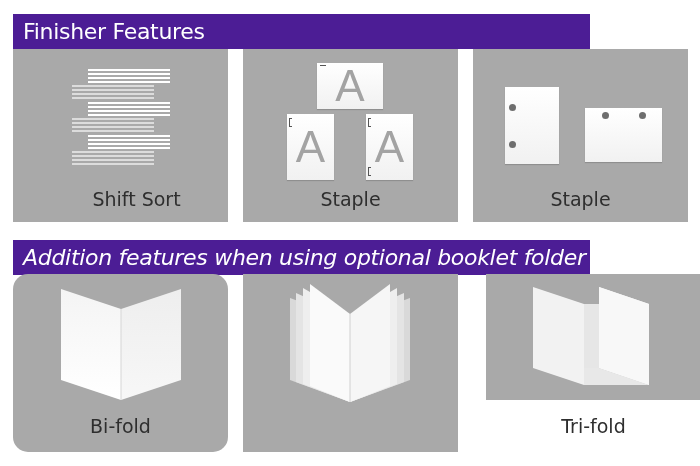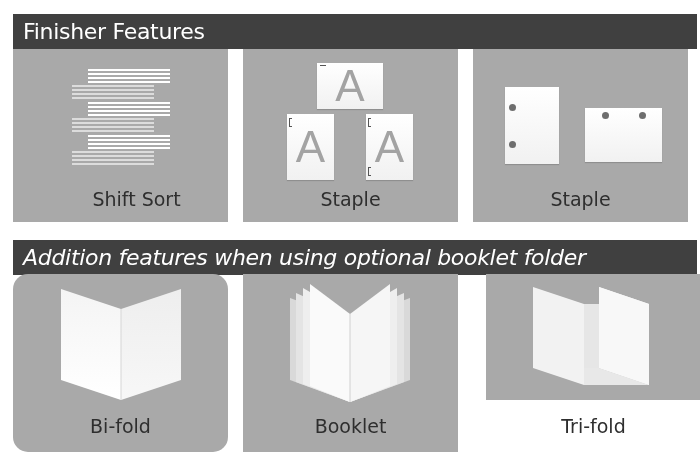--- a/index.html
+++ b/index.html
@@ -1,19 +1,19 @@
 <!DOCTYPE html>
 <html><head>
 <meta charset="utf-8">
 <style>
   html, body { margin: 0; padding: 0; background: #ffffff; }
   body { width: 700px; height: 466px; position: relative; overflow: hidden;
          font-family: "DejaVu Sans", "Liberation Sans", sans-serif; }
-  .section-header { position: absolute; left: 13px; width: 684px; height: 35px;
-         background: #404040; color: #ffffff; font-size: 22px; line-height: 35px;
+  .section-header { position: absolute; left: 13px; width: 577px; height: 35px;
+         background: #4c1d95; color: #ffffff; font-size: 22px; line-height: 35px;
          padding-left: 10px; box-sizing: border-box; letter-spacing: -0.3px; }
   .panel { position: absolute; width: 215px; background: #a9a9a9; }
   .panel-label { position: absolute; left: 0; right: 0; text-align: center;
          color: #2e2e2e; font-size: 19px; }
   .illus { position: absolute; left: 0; top: 0; }
   .page { position: absolute; background: linear-gradient(180deg, #ffffff 0%, #f1f1f1 100%);
          box-shadow: 0 1px 1px rgba(0,0,0,0.15); }
   .letter { position: absolute; left: 0; right: 0; text-align: center; color: #a3a3a3;
          font-family: "Liberation Sans", sans-serif; }
   .bracket { position: absolute; border: 1px solid #555; }
@@ -129,21 +129,20 @@
     <polygon points="47,24 107,46 107,128 47,106" fill="#d9d9d9"></polygon>
     <polygon points="107,46 167,24 167,106 107,128" fill="#d9d9d9"></polygon>
     <polygon points="53,19 107,43 107,128 53,108" fill="#e4e4e4"></polygon>
     <polygon points="107,43 161,19 161,108 107,128" fill="#e4e4e4"></polygon>
     <polygon points="60,14 107,41 107,128 60,110" fill="#eeeeee"></polygon>
     <polygon points="107,41 154,14 154,110 107,128" fill="#eeeeee"></polygon>
     <polygon points="67,10 107,40 107,128 67,112" fill="#fafafa"></polygon>
     <polygon points="107,40 147,10 147,112 107,128" fill="#f6f6f6"></polygon>
     <line x1="107" y1="40" x2="107" y2="128" stroke="#d0d0d0" stroke-width="1"></line>
   </svg>
-  <div class="panel-label" style="top:141px;">Booklet</div>
 </div>
 
 <div class="panel" style="left:486px; top:274px; height:126px;">
   <svg class="illus" width="215" height="178">
     <polygon points="98,30 113,30 113,111 98,111" fill="#e2e2e2"></polygon>
     <polygon points="47,13 98,30 98,111 47,94" fill="#f2f2f2"></polygon>
     <polygon points="113,111 98,111 98,30 113,30" fill="#e6e6e6"></polygon>
     <polygon points="113,13 163,30 163,111 113,94" fill="#fafafa"></polygon>
     <polygon points="98,111 163,111 113,94 98,94" fill="#e8e8e8"></polygon>
     <polygon points="113,13 163,30 163,111 113,94" fill="#f8f8f8"></polygon>

